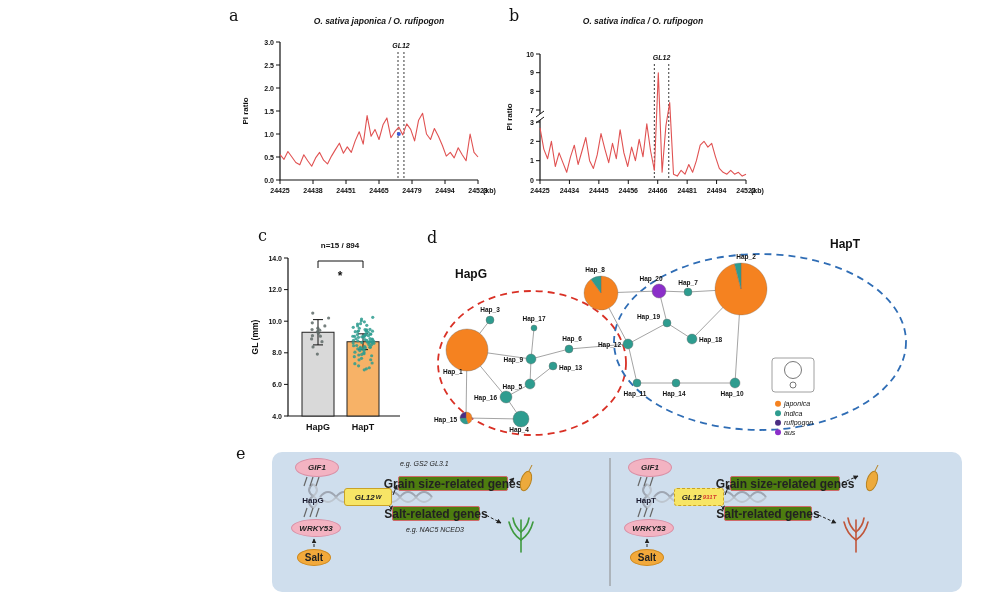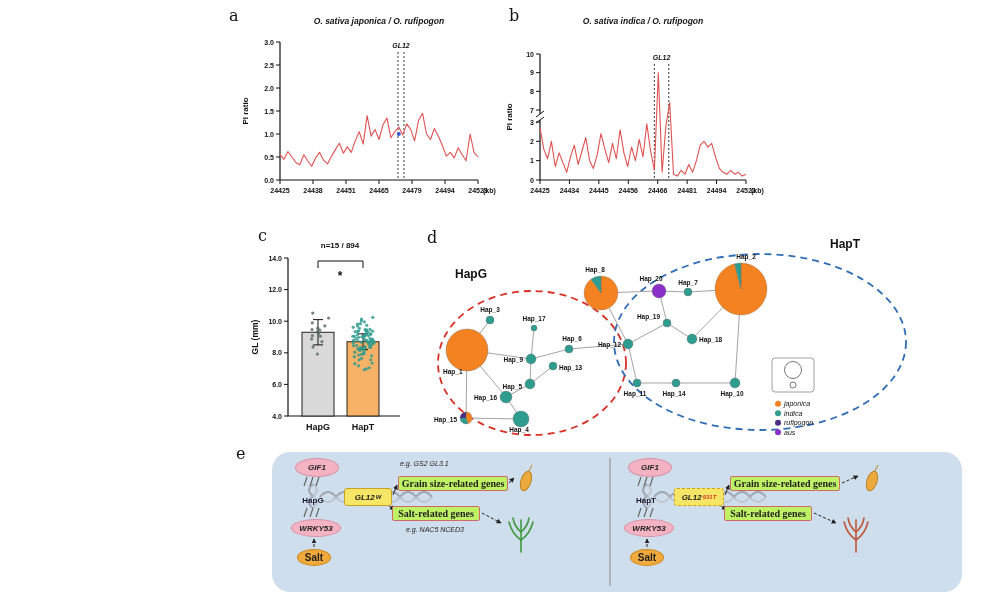--- a/index.html
+++ b/index.html
@@ -1,31 +1,31 @@
 <!DOCTYPE html>
 <html><head>
 <meta charset="utf-8">
 <style>
   html,body{margin:0;padding:0;background:#fff;font-family:"Liberation Sans",sans-serif;}
   #figure{position:relative;width:1005px;height:611px;background:#fff;overflow:hidden;}
   #figure svg{position:absolute;overflow:visible;font-family:"Liberation Sans",sans-serif;}
   .plabel{position:absolute;font-family:"DejaVu Serif",serif;font-size:16px;color:#111;}
-  .epanel{position:absolute;left:272px;top:452px;width:690px;height:140px;background:#cfdeed;border-radius:18px;}
+  .epanel{position:absolute;left:272px;top:452px;width:690px;height:140px;background:#cfdeed;border-radius:10px;}
   .epanel *{box-sizing:border-box;}
   .enode{position:absolute;display:flex;align-items:center;justify-content:center;z-index:2;}
   .ellipse{border-radius:50%;}
   .pink{background:#f3b3c2;border:1px solid #d98fa5;}
   .saltc{background:#f2a93b;border:1px solid #cf8a1f;}
   .etext{font-size:8px;font-style:italic;font-weight:700;color:#222;}
   .salttext{font-size:10px;font-weight:700;font-style:normal;color:#222;}
   .gl12{background:#f7e566;border:1.5px solid #c9a227;border-radius:3px;font-style:italic;font-weight:700;font-size:8px;color:#222;}
   .gl12.dashedb{border-style:dashed;}
   .gl12 sup{font-size:6px;margin-left:1px;font-style:italic;}
   .supred{color:#d43a2f;}
-  .genebox{background:#bef264;border:1.2px solid #d06a6a;border-radius:2px;font-size:10px;font-weight:700;white-space:nowrap;color:#222;font-family:Liberation Serif, serif;}
+  .genebox{background:#4d7c0f;border:1.2px solid #d06a6a;border-radius:2px;font-size:12px;font-weight:700;white-space:nowrap;color:#222;}
   .eg{position:absolute;font-style:italic;font-size:7px;color:#222;white-space:nowrap;z-index:2;}
   .haplabel{position:absolute;font-size:8px;font-weight:700;text-align:center;color:#1a1a2e;z-index:2;}
   .icon{position:absolute;z-index:2;}
 </style>
 </head>
 <body>
 
 <div id="figure">
 
   <div class="plabel" style="left:229px;top:6px">a</div>

